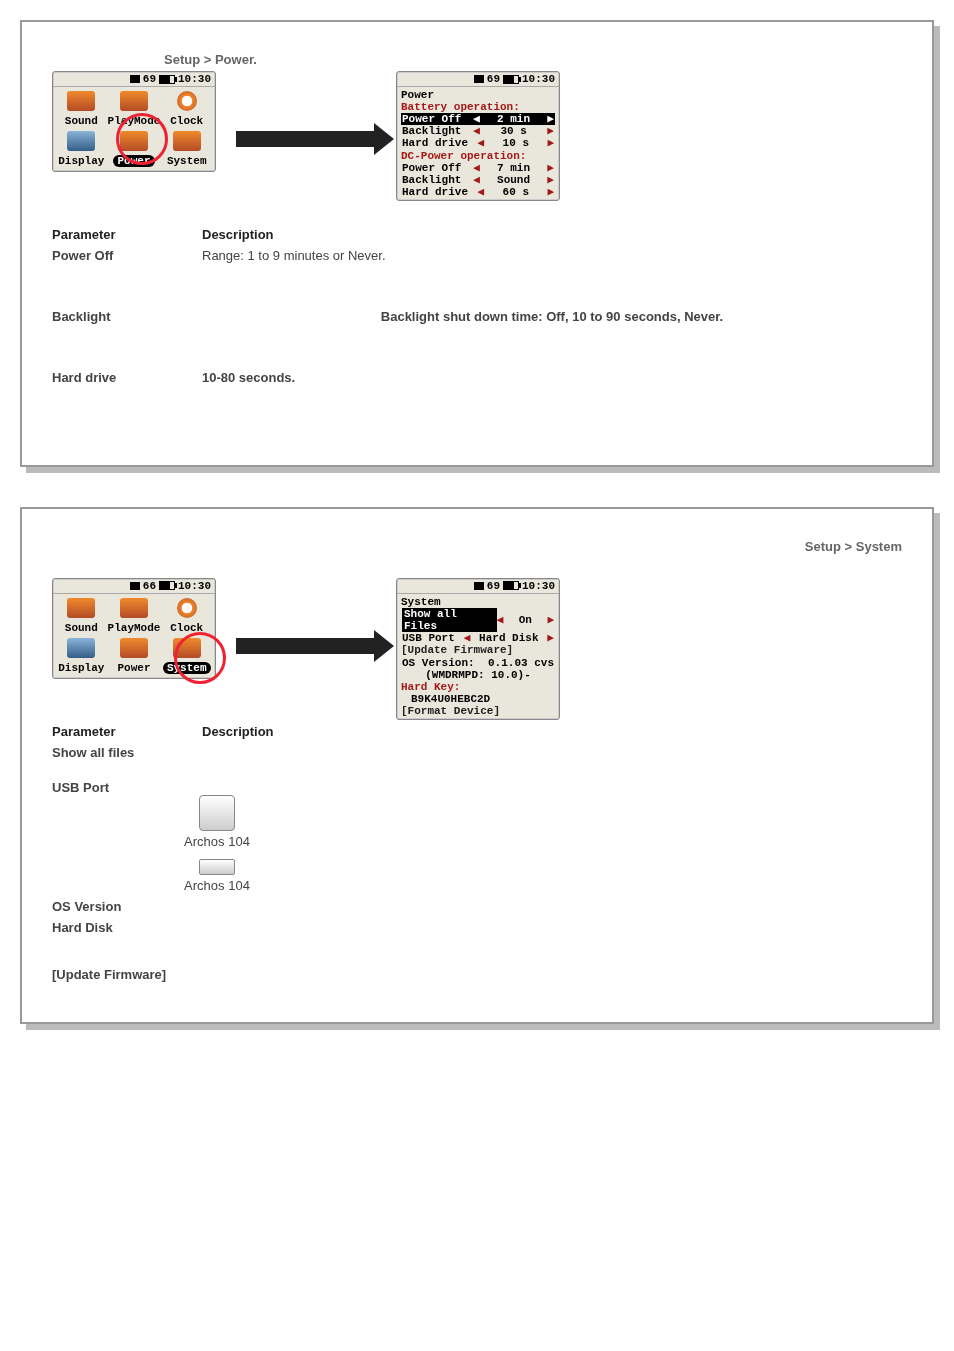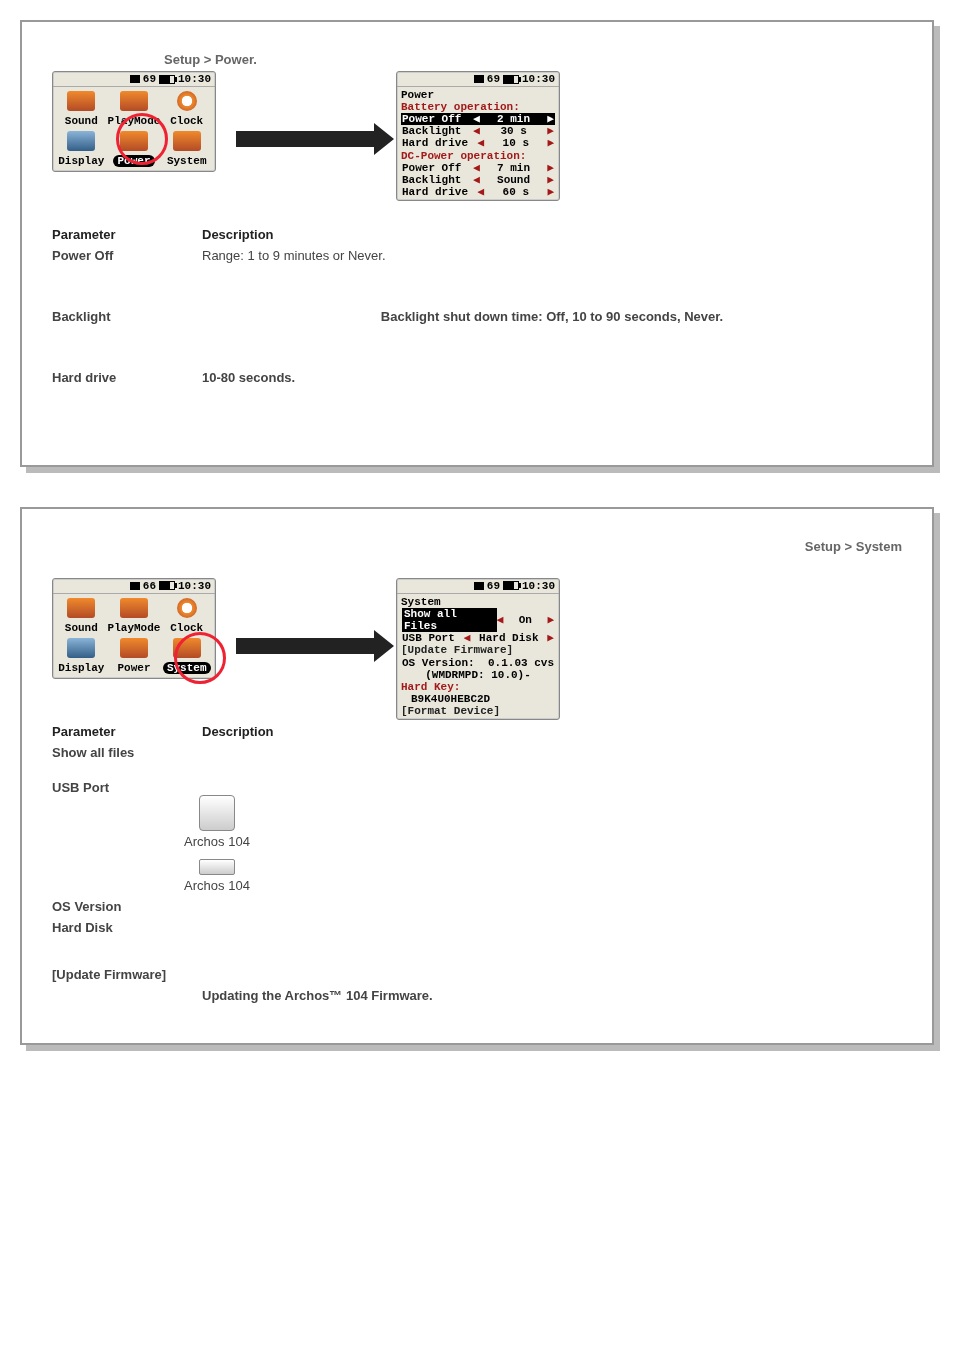--- a/index.html
+++ b/index.html
@@ -358,18 +358,14 @@
     <div class="row2">
       <div class="col1">OS Version</div>
     </div>
     <div class="row2">
       <div class="col1">Hard Disk</div>
     </div>
     <div style="height:26px;"></div>
     <div class="row2">
       <div class="col1">[Update Firmware]</div>
     </div>
-    <div class="row2">
-      <div class="col1"></div>
-      <div class="col2" style="font-weight:bold;">Updating the Archos™ 104 Firmware.</div>
-    </div>
   </div>
 </div>
 
 </body></html>

